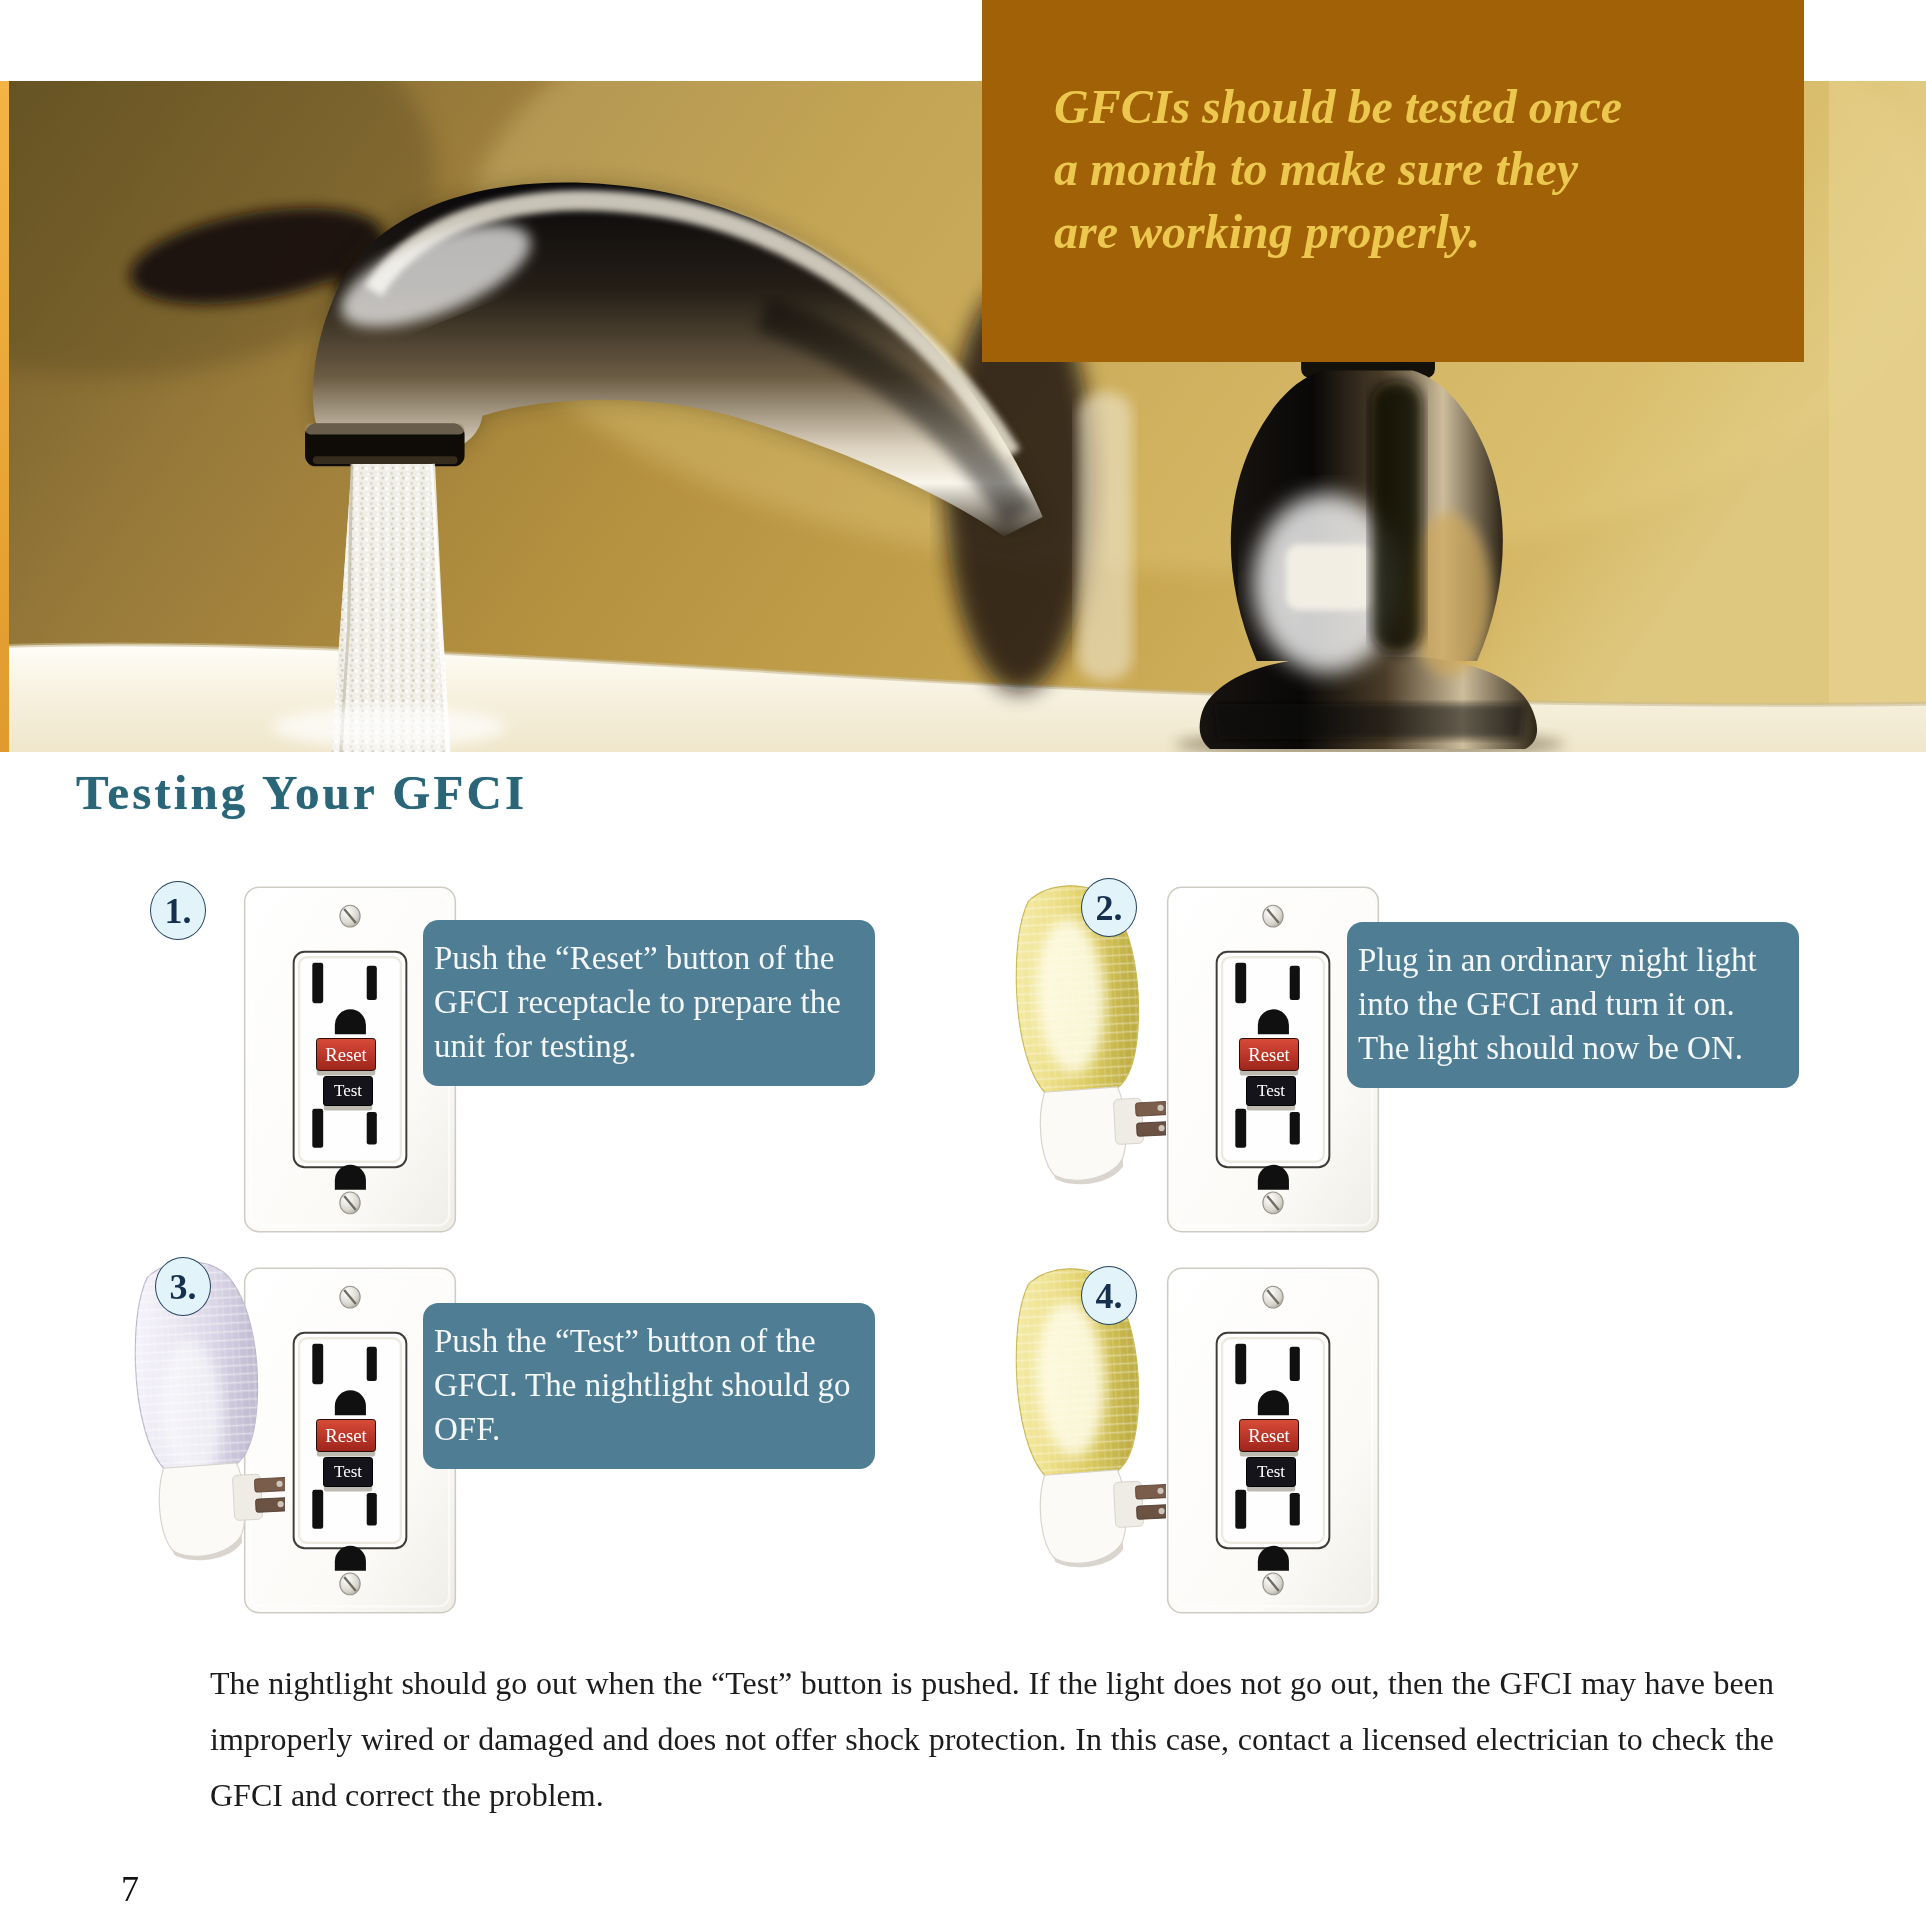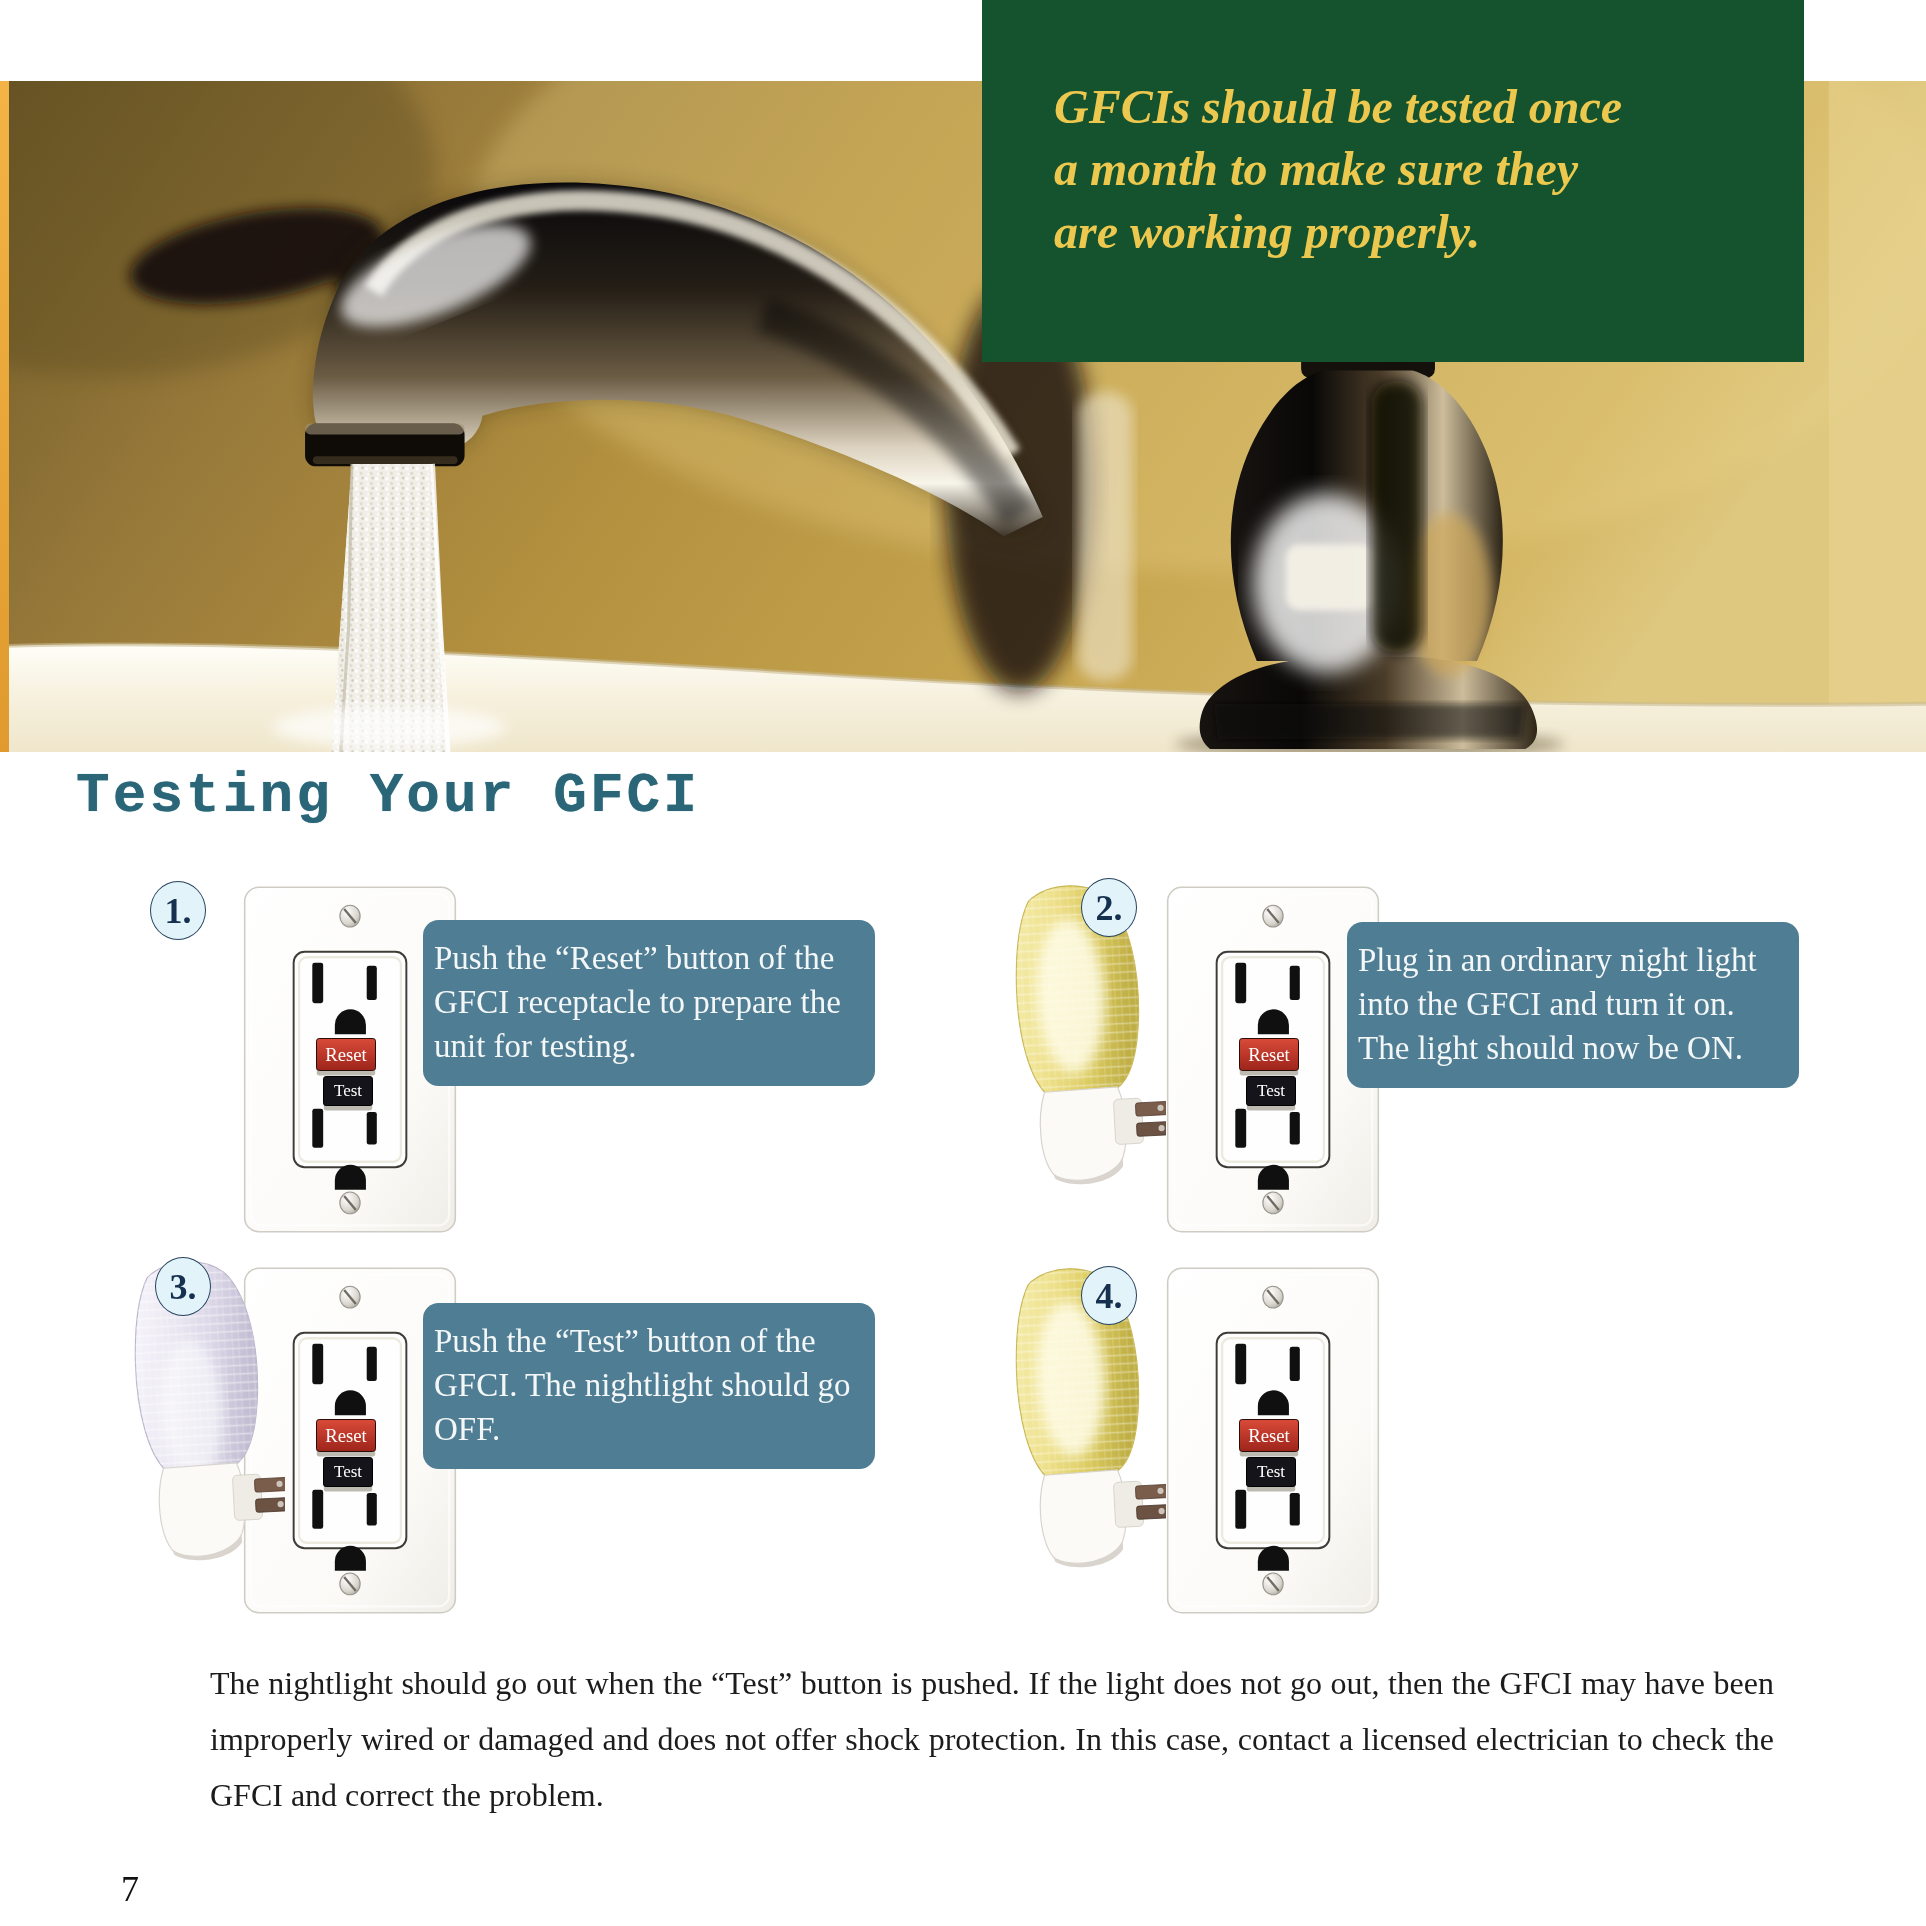--- a/index.html
+++ b/index.html
@@ -7,28 +7,28 @@
         font-family:"Liberation Serif","DejaVu Serif",serif;}
   .abs{position:absolute;}
 
   
   .photo{left:0;top:81px;width:1926px;height:671px;z-index:1;}
   .photo svg{display:block;width:100%;height:100%;}
   .stripe{left:0;top:81px;width:8.6px;height:671px;z-index:2;
           background:linear-gradient(#f3b445,#e09a2e);}
 
   
-  .callout{left:982px;top:0;width:822px;height:362px;background:#14532d;z-index:5;
+  .callout{left:982px;top:0;width:822px;height:362px;background:#a16207;z-index:5;
            box-sizing:border-box;padding:76px 47px 0 72px;}
   .callout-line{color:#ecc84f;font-style:italic;font-weight:bold;
                 font-size:48px;line-height:1.30;white-space:nowrap;}
 
   
-  .heading{left:76px;top:764px;font-weight:bold;font-size:56px;letter-spacing:3.1px;
-           color:#2b6678;z-index:4;font-family:Liberation Mono, monospace;
+  .heading{left:76px;top:764px;font-weight:bold;font-size:49px;letter-spacing:3.1px;
+           color:#2b6678;z-index:4;font-family:Liberation Serif, serif;
            text-shadow:0 0 0.8px #417d8d;}
 
   
   .badge{width:56px;height:59px;border-radius:50%;background:#e2f3f9;border:1.6px solid #26435e;
          display:flex;align-items:center;justify-content:center;z-index:6;
          color:#16314f;font-weight:bold;font-size:36px;box-sizing:border-box;}
   .b1{left:150px;top:881px;} .b2{left:1081px;top:878px;}
   .b3{left:155px;top:1257px;} .b4{left:1081px;top:1266px;}
 
   

